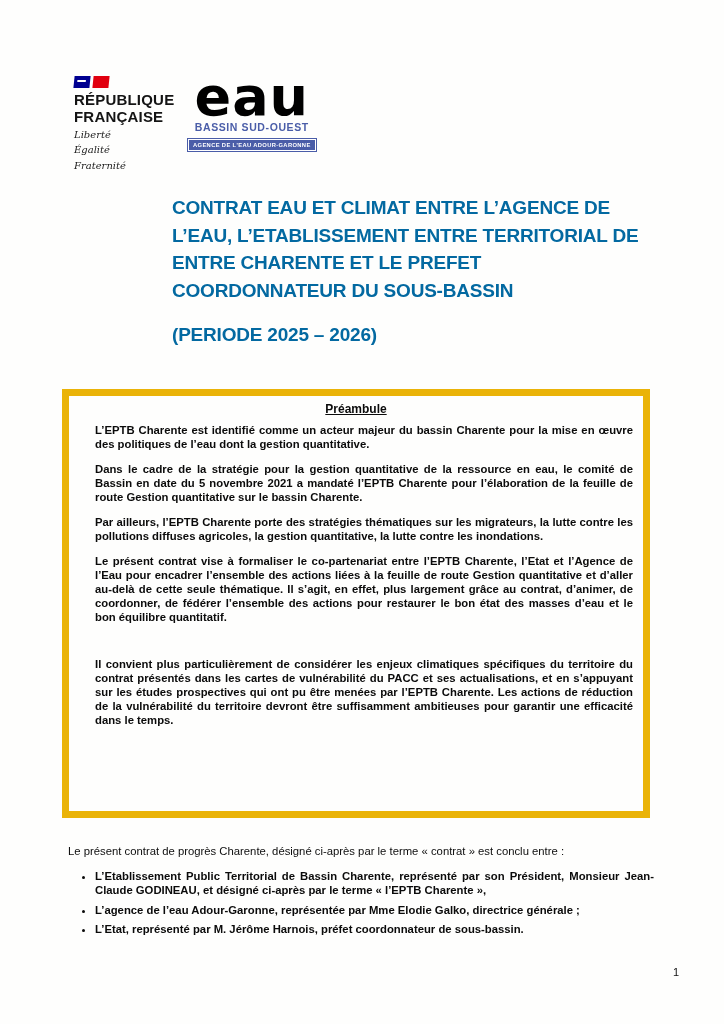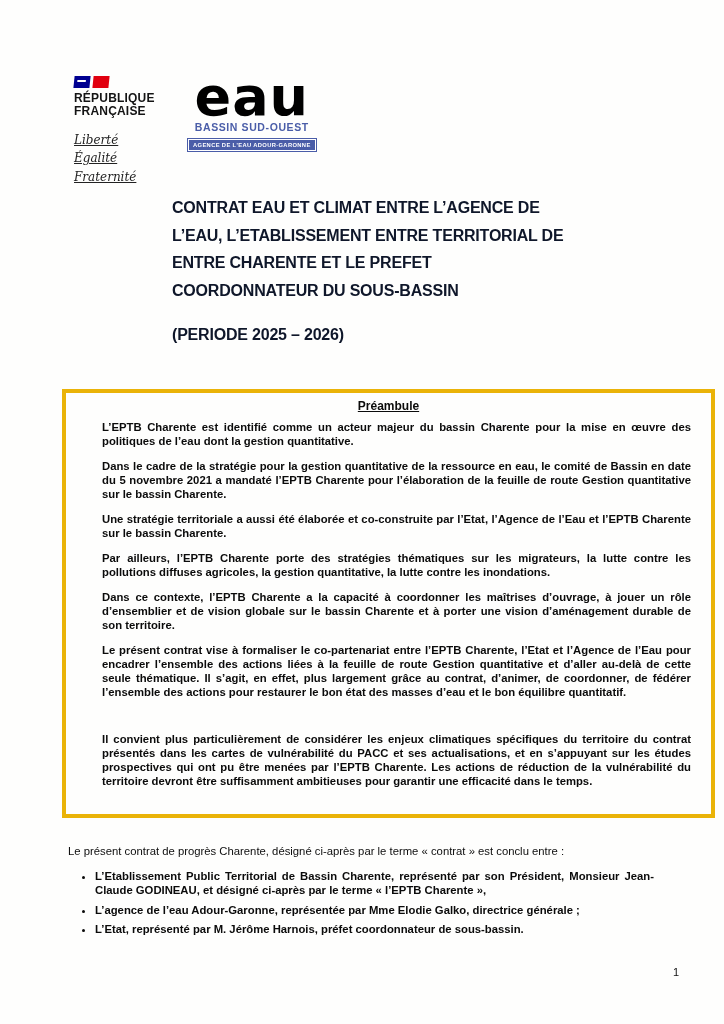--- a/index.html
+++ b/index.html
@@ -10,37 +10,37 @@
     font-family:"Liberation Sans","DejaVu Sans",sans-serif;
   }
 
   
   .logos { position:absolute; top:76px; left:74px; display:flex; gap:22px; align-items:flex-start; }
   .rf-logo { width:92px; }
   .rf-flag { display:flex; gap:3px; margin-bottom:4px; }
   .rf-flag .flag-b { width:16px; height:12px; background:#000091; transform:skewX(-6deg); position:relative; }
   .rf-flag .flag-b::after { content:""; position:absolute; left:3px; top:4px; width:9px; height:2px; background:#fff; border-radius:2px; }
   .rf-flag .flag-r { width:16px; height:12px; background:#E1000F; transform:skewX(-6deg); }
-  .rf-name { font-weight:bold; font-size:12px; line-height:1.12; letter-spacing:.2px; color:#141414; }
-  .rf-motto { margin-top:12px; font-family:"DejaVu Serif","Liberation Serif",serif; font-style:italic; font-size:12px; line-height:1.55; color:#222;text-decoration:underline; }
+  .rf-name { font-weight:bold; font-size:15px; line-height:1.12; letter-spacing:.2px; color:#141414; }
+  .rf-motto { margin-top:1px; font-family:"DejaVu Serif","Liberation Serif",serif; font-style:italic; font-size:10px; line-height:1.55; color:#222; }
 
   .eau-logo { text-align:center; }
   .eau-word { font-weight:bold; font-size:54px; line-height:42px; letter-spacing:1px; color:#000000; font-family:"DejaVu Sans",sans-serif; }
   .eau-region { margin-top:3px; font-weight:bold; font-size:10.5px; letter-spacing:.6px; color:#4a5da8; white-space:nowrap; }
   .eau-agency { margin-top:2px; display:inline-block; background:#4a5da8; color:#fff; font-weight:bold; font-size:5.8px; letter-spacing:.35px; padding:2px 4px; white-space:nowrap; border:1px solid #fff; outline:1px solid #4a5da8; }
 
   
-  .title-block { position:absolute; left:172px; top:194px; font-weight:bold; font-size:16px; line-height:27.5px; letter-spacing:-.2px; color:#0f172a; }
+  .title-block { position:absolute; left:172px; top:194px; font-weight:bold; font-size:19px; line-height:27.5px; letter-spacing:-.2px; color:#0369a1; }
   .title-line { white-space:nowrap; }
   .title-period { margin-top:17px; }
 
   
   .preamble-box {
-    position:absolute; left:62px; top:389px; width:653px; min-height:429px;
-    border:4px solid #eab308; padding:6px 20px 10px;
+    position:absolute; left:62px; top:389px; width:588px; min-height:429px;
+    border:7px solid #eab308; padding:6px 10px 10px;
   }
   .preamble-heading { text-align:center; font-weight:bold; text-decoration:underline; font-size:12px; margin-bottom:7px; }
   .preamble-box p { font-size:11.3px; font-weight:bold; line-height:1.24; text-align:justify; margin-bottom:11px;margin-left:16px; }
   .preamble-box p.p-gap { margin-top:33px; }
 
   
   .closing-intro { position:absolute; left:68px; top:845px; width:586px; font-size:11.3px; color:#0d0d0d; }
   .parties { position:absolute; left:68px; top:869px; width:586px; list-style:disc; padding-left:27px; }
   .parties li { font-size:11.3px; font-weight:bold; line-height:1.25; text-align:justify; margin-bottom:5.5px; }
 
@@ -80,23 +80,21 @@
     <div class="title-line">L’EAU, L’ETABLISSEMENT ENTRE TERRITORIAL DE</div>
     <div class="title-line">ENTRE CHARENTE ET LE PREFET</div>
     <div class="title-line">COORDONNATEUR DU SOUS-BASSIN</div>
     <div class="title-line title-period">(PERIODE 2025 – 2026)</div>
   </section>
 
   <section class="preamble-box">
     <div class="preamble-heading">Préambule</div>
     <p>L’EPTB Charente est identifié comme un acteur majeur du bassin Charente pour la mise en œuvre des politiques de l’eau dont la gestion quantitative.</p>
     <p>Dans le cadre de la stratégie pour la gestion quantitative de la ressource en eau, le comité de Bassin en date du 5 novembre 2021 a mandaté l’EPTB Charente pour l’élaboration de la feuille de route Gestion quantitative sur le bassin Charente.</p>
-    <p>Une stratégie territoriale a aussi été élaborée et co-construite par l’Etat, l’Agence de l’Eau et l’EPTB Charente sur le bassin Charente.</p>
     <p>Par ailleurs, l’EPTB Charente porte des stratégies thématiques sur les migrateurs, la lutte contre les pollutions diffuses agricoles, la gestion quantitative, la lutte contre les inondations.</p>
-    <p>Dans ce contexte, l’EPTB Charente a la capacité à coordonner les maîtrises d’ouvrage, à jouer un rôle d’ensemblier et de vision globale sur le bassin Charente et à porter une vision d’aménagement durable de son territoire.</p>
     <p>Le présent contrat vise à formaliser le co-partenariat entre l’EPTB Charente, l’Etat et l’Agence de l’Eau pour encadrer l’ensemble des actions liées à la feuille de route Gestion quantitative et d’aller au-delà de cette seule thématique. Il s’agit, en effet, plus largement grâce au contrat, d’animer, de coordonner, de fédérer l’ensemble des actions pour restaurer le bon état des masses d’eau et le bon équilibre quantitatif.</p>
     <p class="p-gap">Il convient plus particulièrement de considérer les enjeux climatiques spécifiques du territoire du contrat  présentés dans les cartes de vulnérabilité du PACC et ses actualisations, et en s’appuyant sur les études prospectives qui ont pu être menées par l’EPTB Charente. Les actions de réduction de la vulnérabilité du territoire devront être suffisamment ambitieuses pour garantir une efficacité dans le temps.</p>
   </section>
 
   <p class="closing-intro">Le présent contrat de progrès Charente, désigné ci-après par le terme « contrat » est conclu entre :</p>
 
   <ul class="parties">
     <li>L’Etablissement Public Territorial de Bassin Charente, représenté par son Président, Monsieur Jean-Claude GODINEAU, et désigné ci-après par le terme « l’EPTB Charente »,</li>
     <li>L’agence de l’eau Adour-Garonne, représentée par Mme Elodie Galko, directrice générale ;</li>
     <li>L’Etat, représenté par M. Jérôme Harnois, préfet coordonnateur de sous-bassin.</li>

